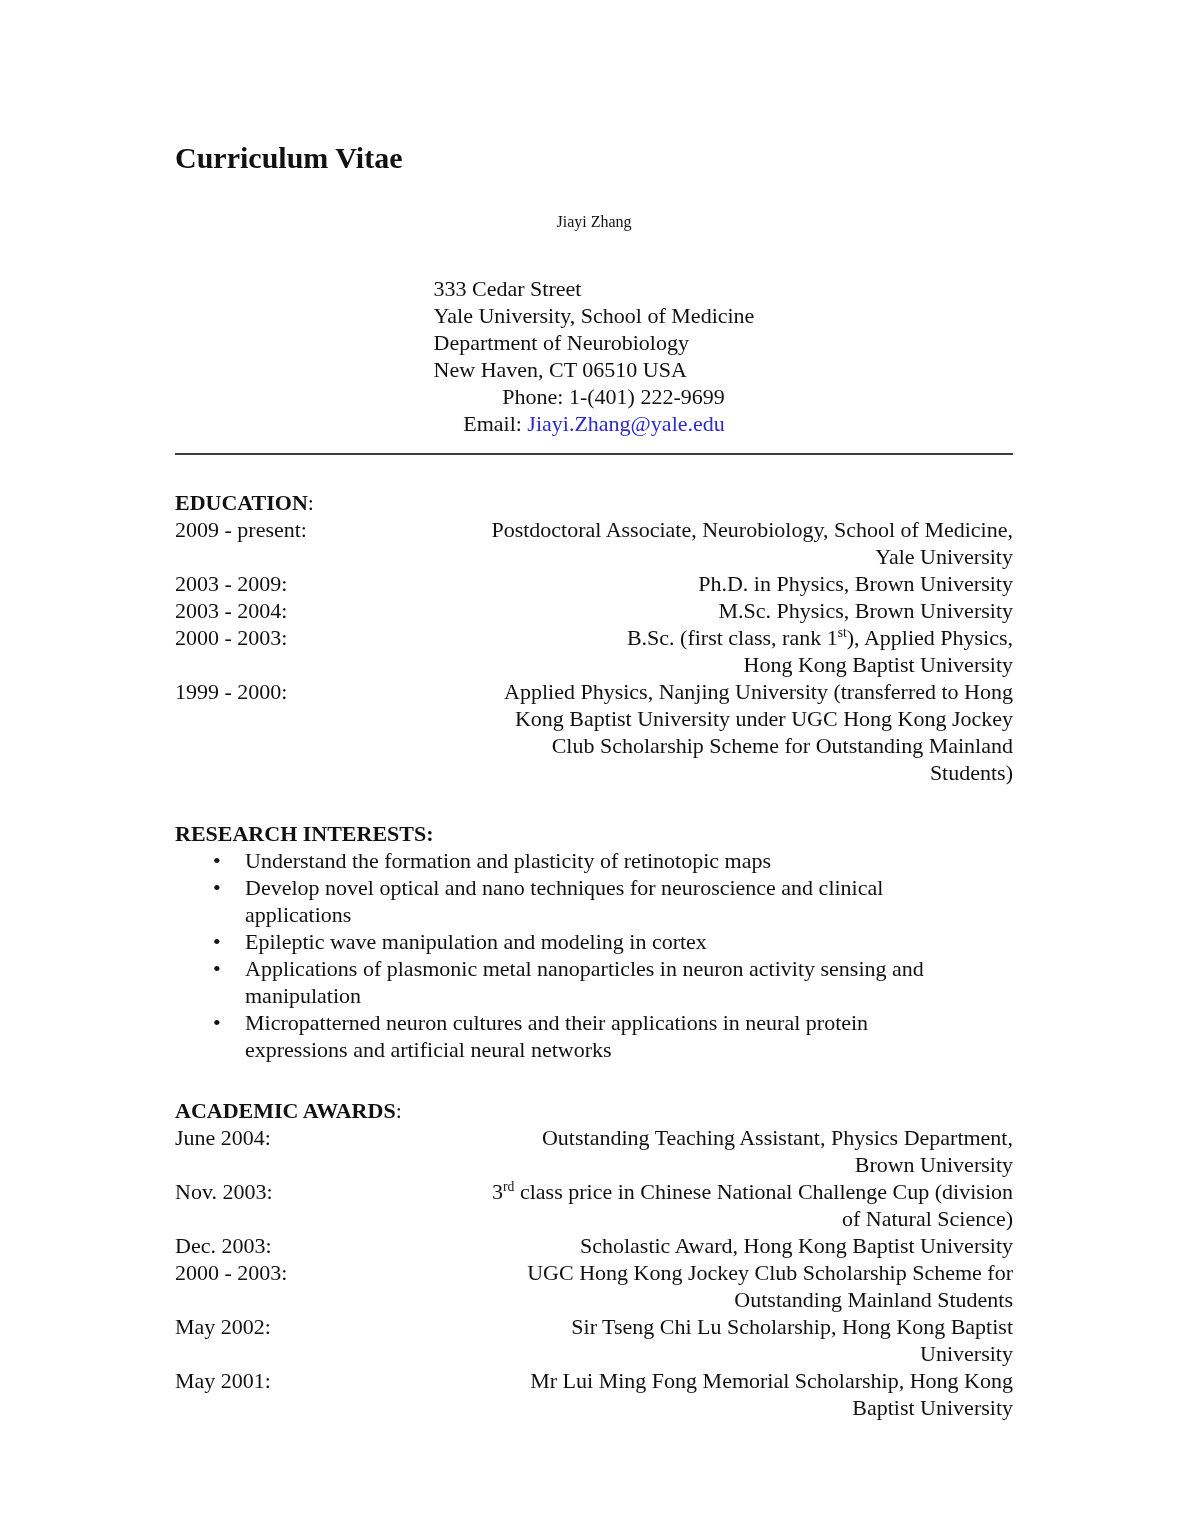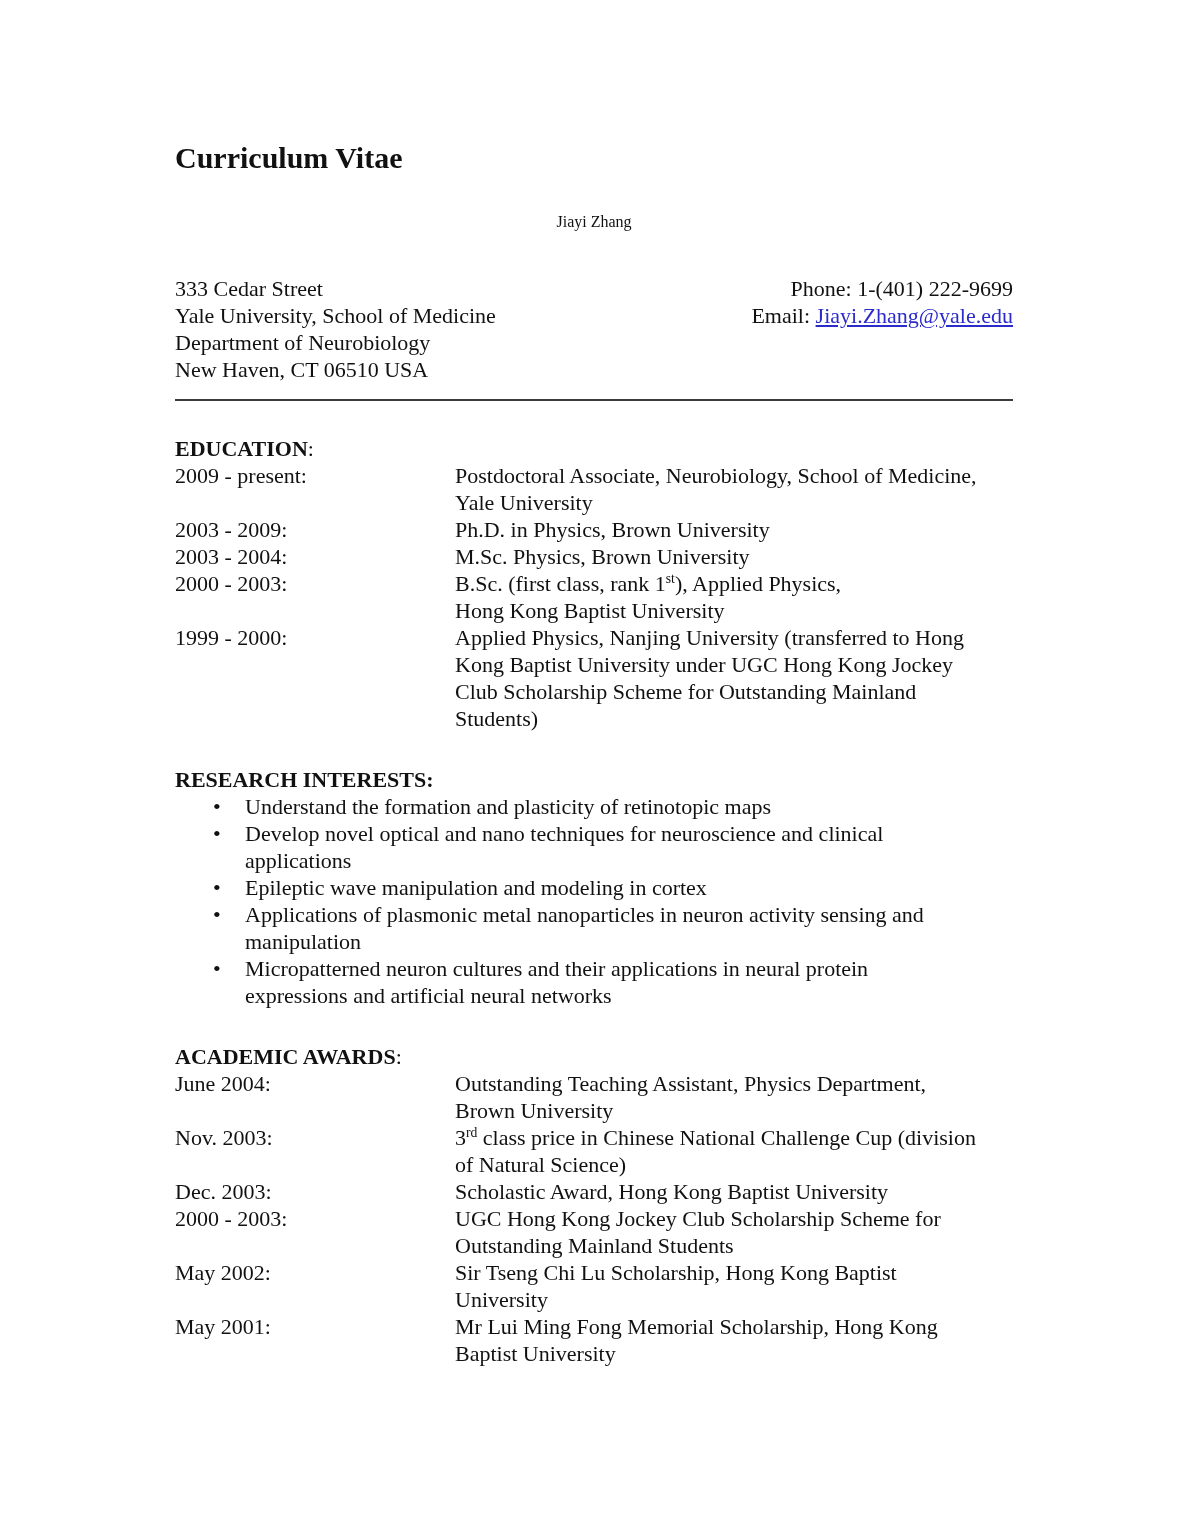--- a/index.html
+++ b/index.html
@@ -29,49 +29,49 @@
   }
   .author {
     margin-top: 32px;
     font-size: 16px;
     text-align: center;
   }
   .contact {
     margin-top: 40px;
     display: flex;
     justify-content: space-between;
-    align-items: flex-start;
+    align-items: center;
+    flex-direction: column;
   }
   .reach {
     text-align: right;
   }
   .email-link {
     color: #2b2bcc;
-    text-decoration: underline;
     cursor: pointer;
   }
   .rule {
     margin-top: 16px;
     border-bottom: 2px solid #3d3d3d;
     height: 0;
   }
   .section { margin-top: 34px; }
   .sec-h {
     margin: 0;
     font-size: 22px;
     line-height: 27px;
     font-weight: bold;
   }
   .sec-h .colon { font-weight: normal; }
   .row { display: flex; }
   .term {
     width: 280px;
     flex: 0 0 280px;
   }
-  .desc { flex: 1 1 auto; max-width: 560px; }
+  .desc { flex: 1 1 auto; max-width: 560px; text-align: right; }
   sup {
     font-size: 0.62em;
     line-height: 0;
     vertical-align: super;
   }
   ul.bullets {
     margin: 0;
     padding: 0;
     list-style: none;
   }

